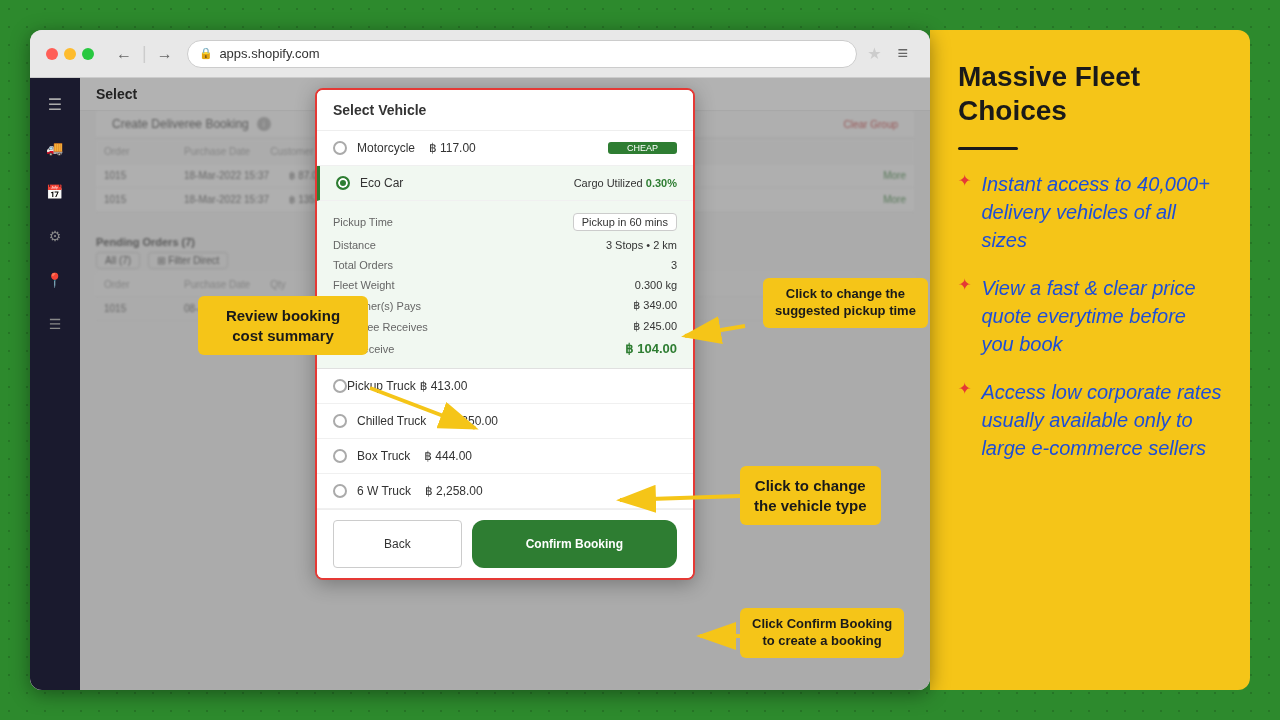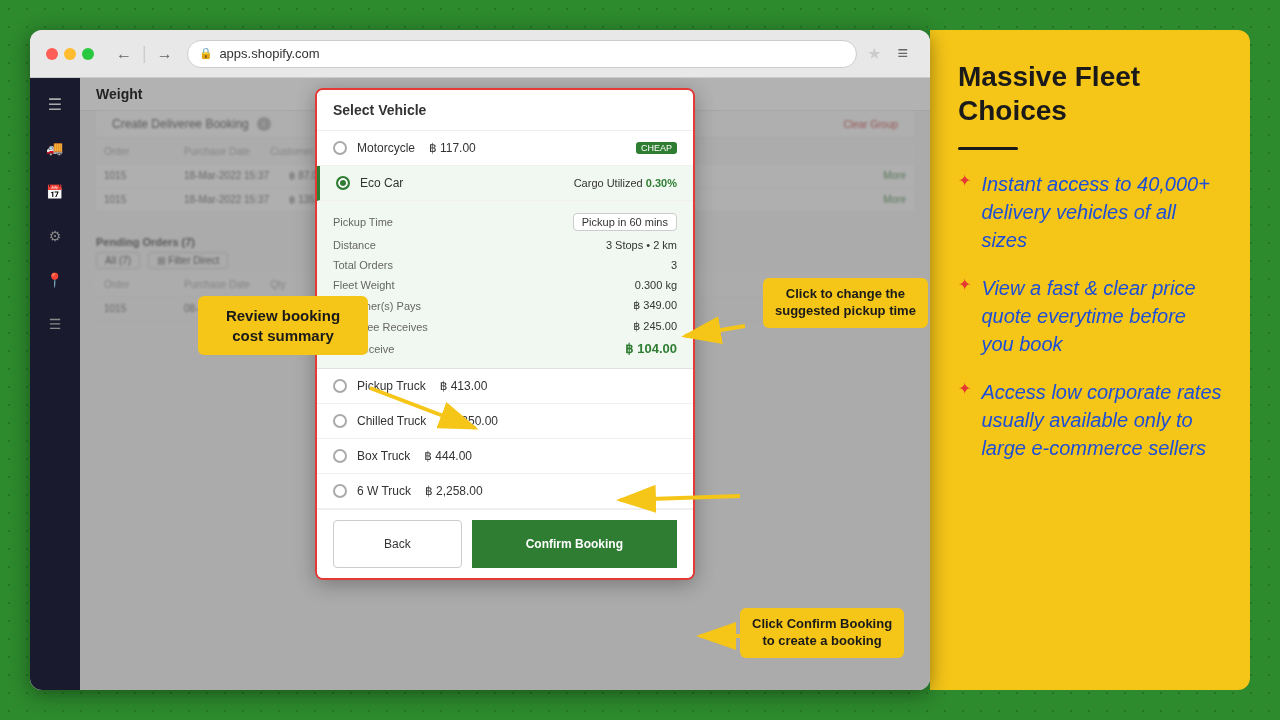--- a/index.html
+++ b/index.html
@@ -240,21 +240,21 @@
 
     .vehicle-name {
       font-size: 12px; color: #333; font-weight: 500;
     }
     .vehicle-price {
       font-size: 12px; color: #333; margin-left: 4px;
     }
 
     .cheap-badge {
       background: #2e7d32; color: white;
-      font-size: 9px; padding: 1px 5px; border-radius: 3px;
+      font-size: 9px; padding: 1px 19px; border-radius: 3px;
       margin-left: auto;
     }
     .cargo-badge {
       margin-left: auto;
       font-size: 11px; color: #333;
     }
     .cargo-pct { color: #2e7d32; font-weight: bold; }
 
     
     .eco-section {
@@ -279,42 +279,41 @@
       font-size: 11px; color: #333; cursor: pointer;
     }
     .you-receive-value { color: #2e7d32; font-weight: bold; font-size: 13px; }
 
     
     .pickup-truck-option {
       padding: 10px 16px;
       border-bottom: 1px solid #f0f0f0;
       display: flex;
       align-items: center;
-      gap: 10px;
       background: white;
       cursor: pointer;
     }
 
     
     .modal-footer {
       padding: 10px 16px;
       display: flex;
       gap: 10px;
       background: white;
       border-top: 1px solid #eee;
     }
     .back-btn {
       flex: 1; padding: 16px; border: 1px solid #ccc;
       background: white; border-radius: 4px;
       font-size: 12px; cursor: pointer; color: #333;
     }
     .confirm-btn {
       flex: 2; padding: 8px;
       background: #2e7d32; color: white;
-      border: none; border-radius: 0;
+      border: none; border-radius: 12px;
       font-size: 12px; cursor: pointer; font-weight: bold;
     }
 
     
     .annotation-layer {
       position: absolute;
       inset: 0;
       pointer-events: none;
       z-index: 20;
     }
@@ -414,21 +413,21 @@
         <div class="sidebar-icon active">🚚</div>
         <div class="sidebar-icon">📅</div>
         <div class="sidebar-icon">⚙</div>
         <div class="sidebar-icon">📍</div>
         <div class="sidebar-icon">☰</div>
       </div>
 
       <div class="main-content">
 
         <div class="main-topbar">
-          <span class="page-title-text">Weight</span>
+          <span class="page-title-text">Select</span>
         </div>
 
         <div class="orders-bg">
           <div class="orders-bg-header">
             <span class="create-booking-label">Create Deliveree Booking</span>
             <span class="info-icon">i</span>
             <span class="clear-group-link" style="margin-left:auto">Clear Group</span>
           </div>
 
           <div class="fake-table">
@@ -575,20 +574,23 @@
 
           <svg class="arrow-svg" style="left: 0; top: 0; width: 900px; height: 612px;">
             <defs>
               <marker id="arrowhead2" markerWidth="10" markerHeight="7" refX="9" refY="3.5" orient="auto">
                 <polygon points="0 0, 10 3.5, 0 7" fill="#f5c518"></polygon>
               </marker>
             </defs>
             <line x1="665" y1="248" x2="605" y2="258" stroke="#f5c518" stroke-width="4" marker-end="url(#arrowhead2)"></line>
           </svg>
 
+          <div class="callout" style="left: 660px; top: 388px; font-size: 15px; padding: 10px 14px;">
+            <span>Click to change<br>the vehicle type</span>
+          </div>
 
           <svg class="arrow-svg" style="left: 0; top: 0; width: 900px; height: 612px;">
             <defs>
               <marker id="arrowhead3" markerWidth="10" markerHeight="7" refX="9" refY="3.5" orient="auto">
                 <polygon points="0 0, 10 3.5, 0 7" fill="#f5c518"></polygon>
               </marker>
             </defs>
             <line x1="660" y1="418" x2="540" y2="422" stroke="#f5c518" stroke-width="4" marker-end="url(#arrowhead3)"></line>
           </svg>
 

